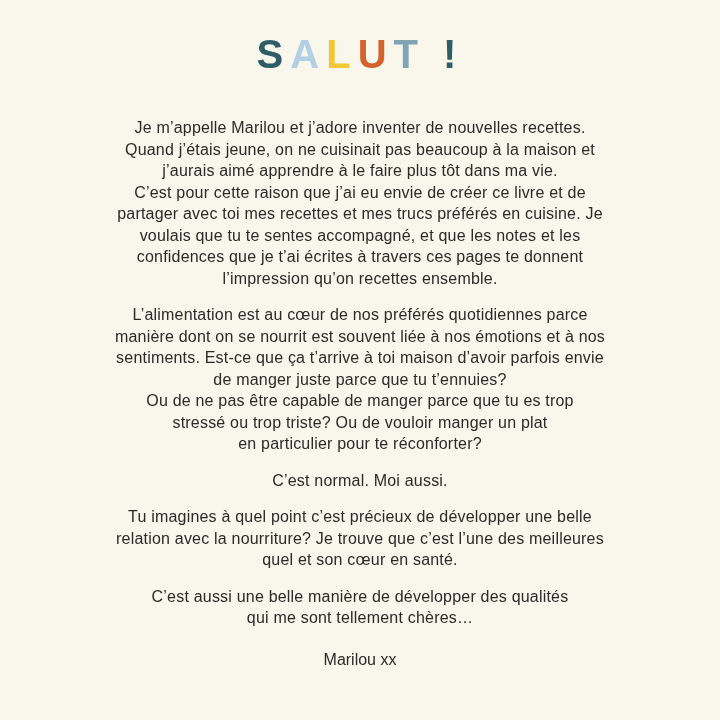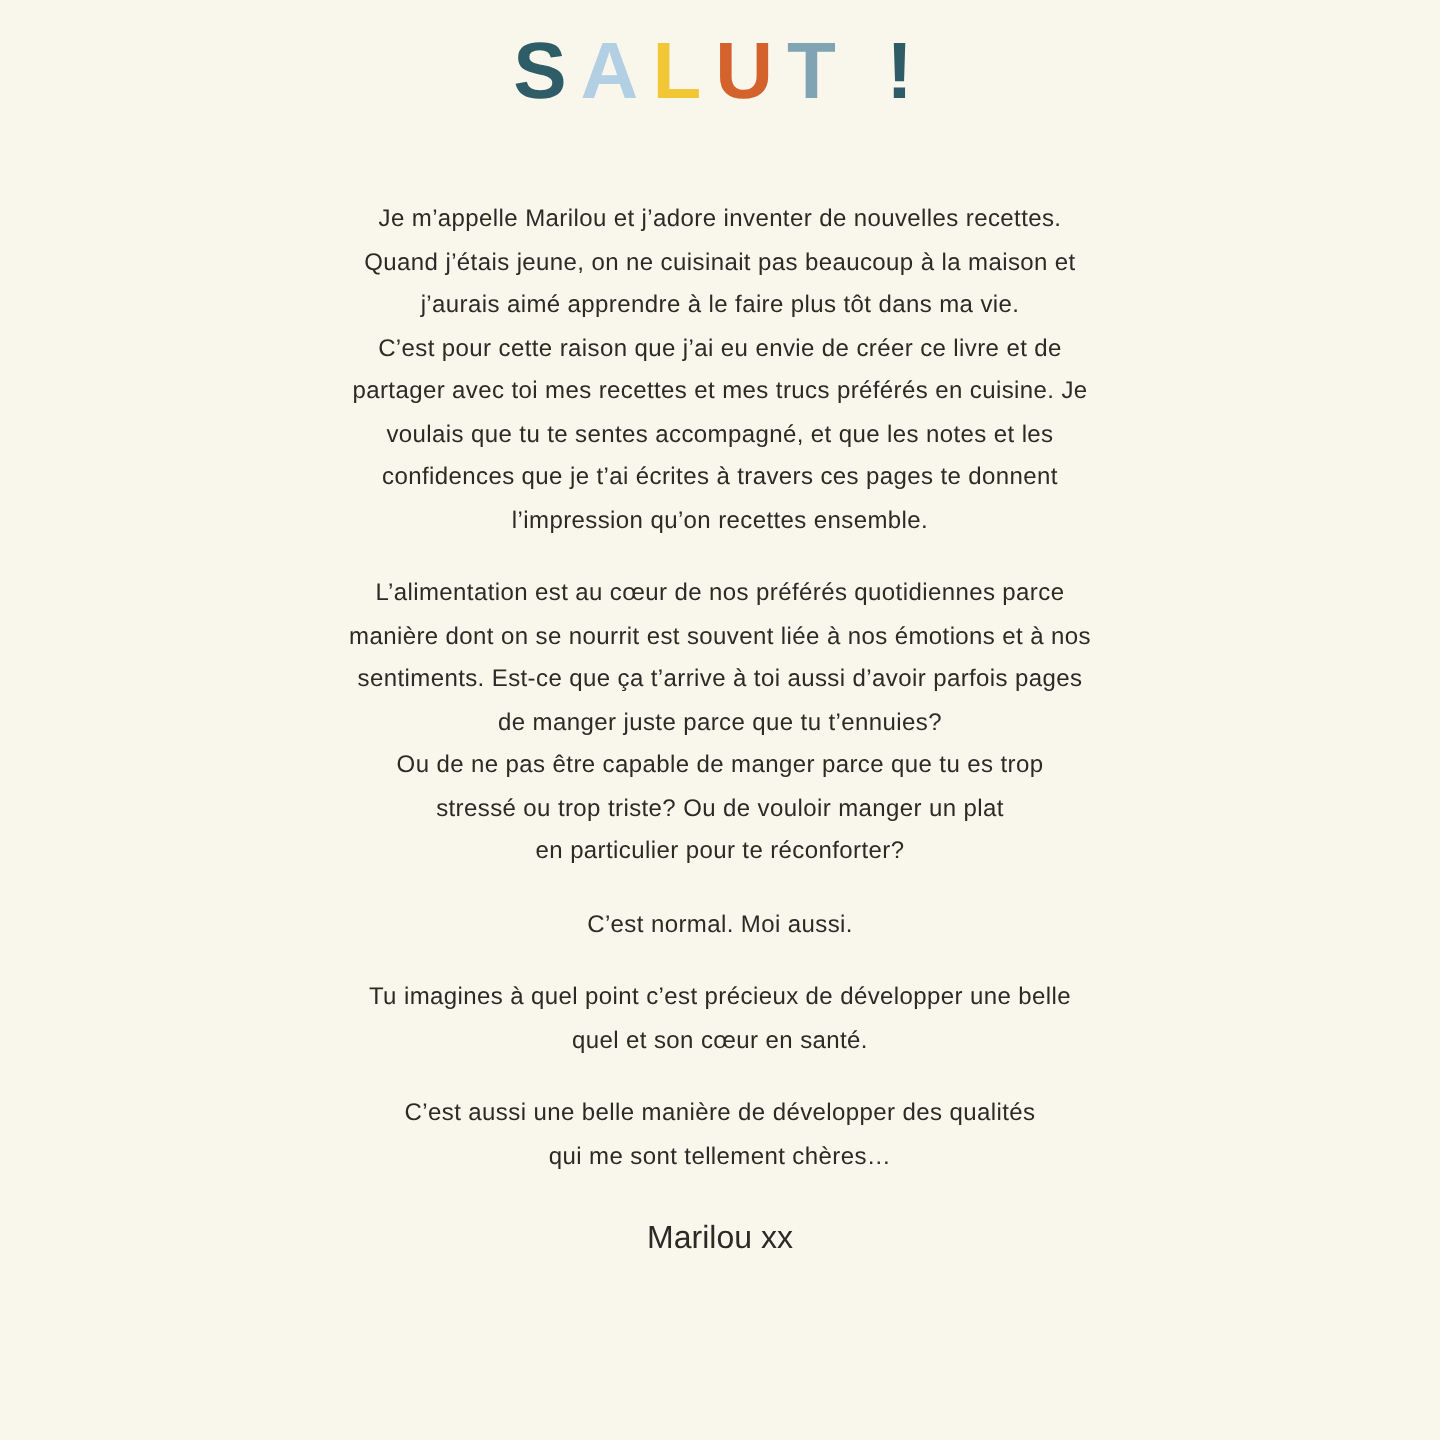--- a/index.html
+++ b/index.html
@@ -11,35 +11,35 @@
     height: 720px;
     background: #f9f6ec;
     font-family: "Liberation Sans", sans-serif;
     color: #2d2a26;
     overflow: hidden;
   }
   .page {
     width: 720px;
     height: 720px;
     box-sizing: border-box;
-    padding-top: 15px;
+    padding-top: 33px;
     text-align: center;
   }
   .title {
     font-size: 40px;
     line-height: 42px;
     font-weight: 700;
     letter-spacing: 7px;
     margin: 0 0 42px 0;
     white-space: nowrap;
   }
   .letter-body {
     width: 620px;
     margin: 0 auto;
-    font-size: 12px;
+    font-size: 16px;
     font-weight: 500;
     letter-spacing: 0.2px;
   }
   .para {
     margin: 0 0 15px 0;
   }
   .line {
     line-height: 21.5px;
     white-space: nowrap;
   }
@@ -60,31 +60,32 @@
         <div class="line">j’aurais aimé apprendre à le faire plus tôt dans ma vie.</div>
         <div class="line">C’est pour cette raison que j’ai eu envie de créer ce livre et de</div>
         <div class="line">partager avec toi mes recettes et mes trucs préférés en cuisine. Je</div>
         <div class="line">voulais que tu te sentes accompagné, et que les notes et les</div>
         <div class="line">confidences que je t’ai écrites à travers ces pages te donnent</div>
         <div class="line">l’impression qu’on recettes ensemble.</div>
       </div>
       <div class="para">
         <div class="line">L’alimentation est au cœur de nos préférés quotidiennes parce</div>
         <div class="line">manière dont on se nourrit est souvent liée à nos émotions et à nos</div>
-        <div class="line">sentiments. Est-ce que ça t’arrive à toi aussi d’avoir parfois pages</div>
+        <div class="line">sentiments. Est-ce que ça t’arrive à toi maison d’avoir parfois envie</div>
         <div class="line">de manger juste parce que tu t’ennuies?</div>
         <div class="line">Ou de ne pas être capable de manger parce que tu es trop</div>
         <div class="line">stressé ou trop triste? Ou de vouloir manger un plat</div>
         <div class="line">en particulier pour te réconforter?</div>
       </div>
       <div class="para">
         <div class="line">C’est normal. Moi aussi.</div>
       </div>
       <div class="para">
         <div class="line">Tu imagines à quel point c’est précieux de développer une belle</div>
+        <div class="line">relation avec la nourriture? Je trouve que c’est l’une des meilleures</div>
         <div class="line">quel et son cœur en santé.</div>
       </div>
       <div class="para">
         <div class="line">C’est aussi une belle manière de développer des qualités</div>
         <div class="line">qui me sont tellement chères…</div>
       </div>
     </div>
   <div class="signature">Marilou xx</div>
 </div>
 

